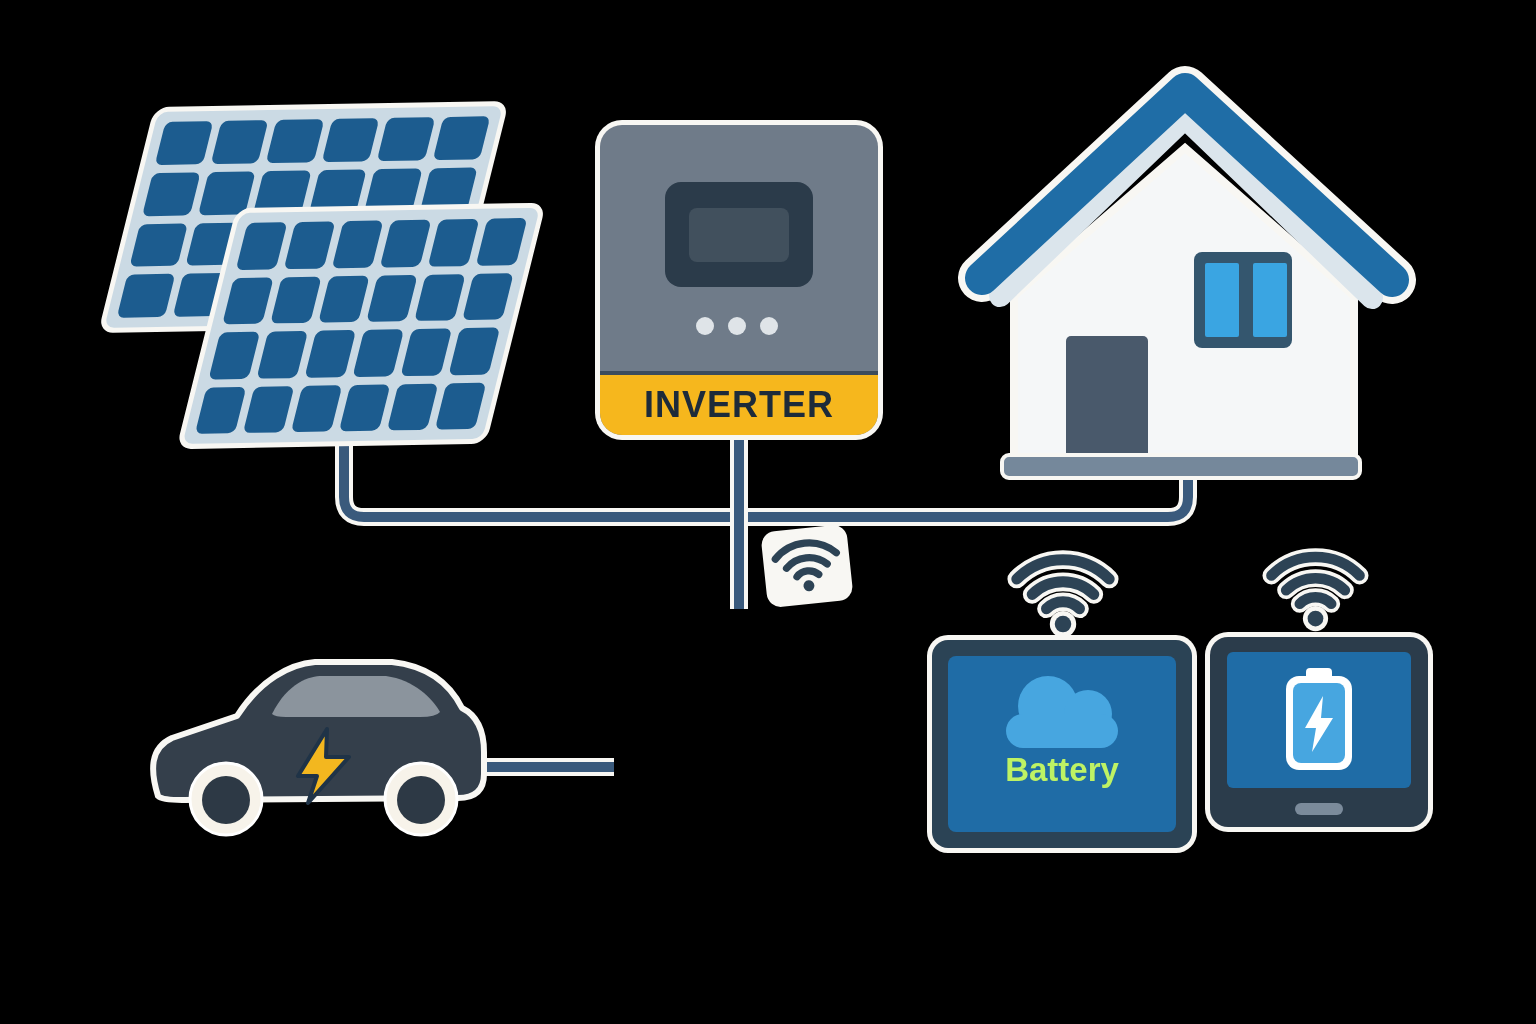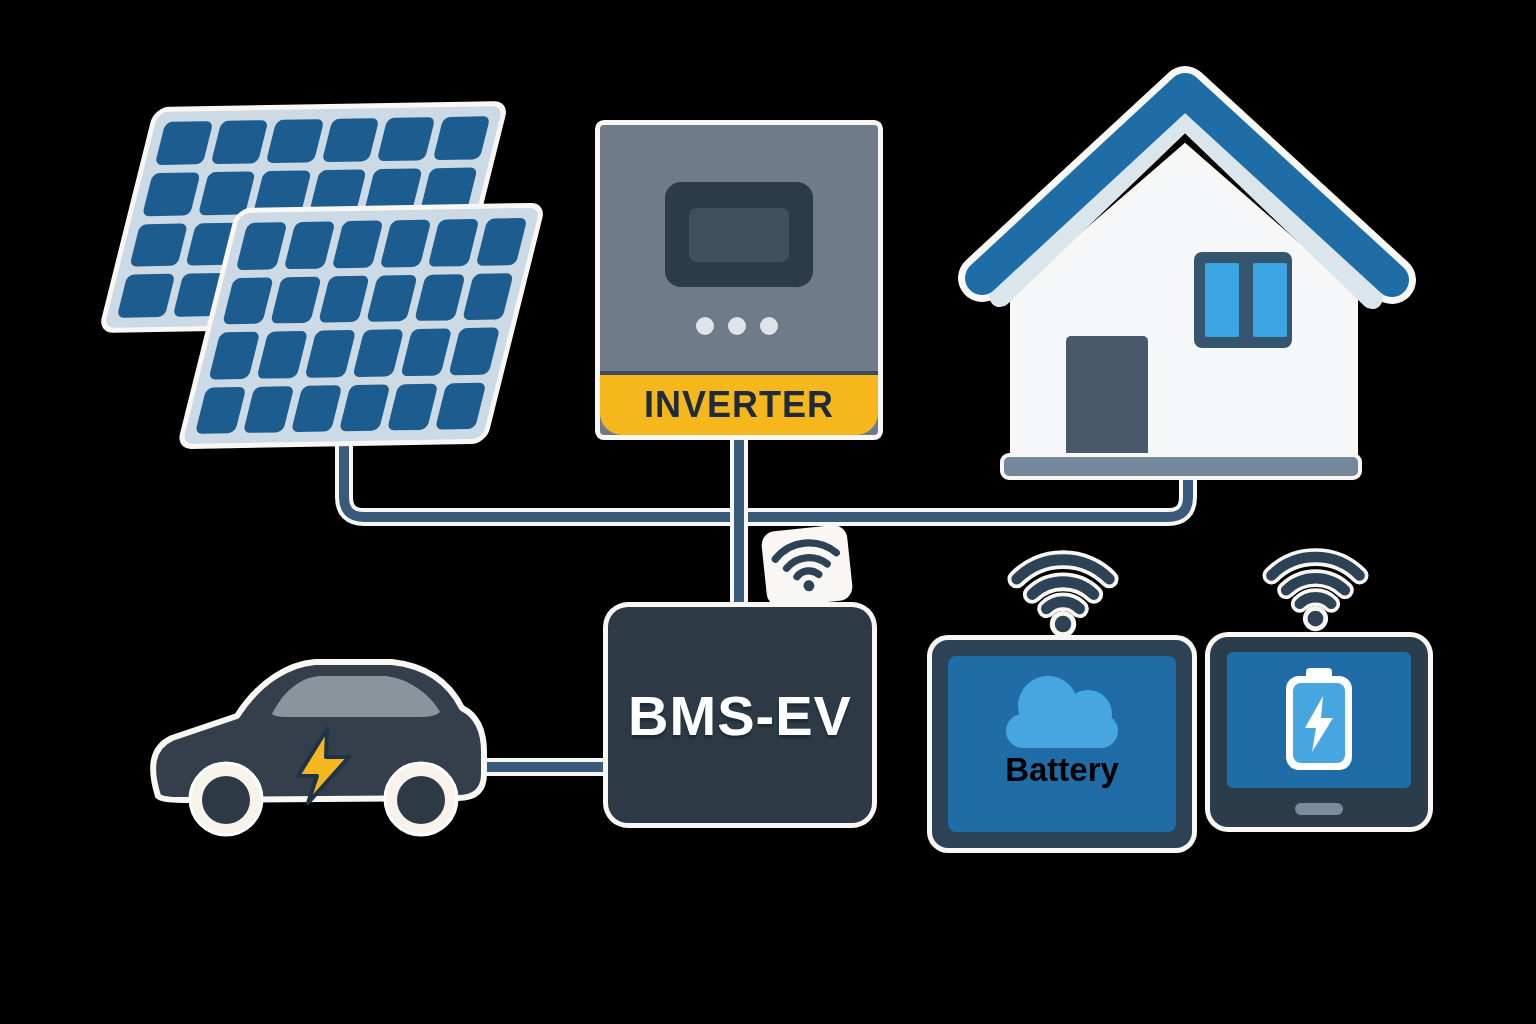--- a/index.html
+++ b/index.html
@@ -12,21 +12,21 @@
   .panel{position:absolute;display:grid;grid-template-columns:repeat(6,1fr);
          grid-template-rows:repeat(4,1fr);gap:8px;padding:10px;background:#cbdae4;
          border-radius:10px;transform-origin:0 0;transform:rotate(-1deg) skewX(-15deg);
          box-shadow:0 0 0 5px #f8f7f3;}
   .panel .cell{background:#1c5c8f;border-radius:7px;}
   #panel-back{left:158px;top:112px;width:345px;height:215px;}
   #panel-front{left:240px;top:213px;width:300px;height:230px;}
 
   
   .inverter{position:absolute;left:600px;top:125px;width:278px;height:310px;
-            background:#6f7b89;border-radius:4px;box-shadow:0 0 0 5px #f8f7f3;}
+            background:#6f7b89;border-radius:22px;box-shadow:0 0 0 5px #f8f7f3;}
   .inv-screen{position:absolute;left:65px;top:57px;width:148px;height:105px;
               background:#2b3b4a;border-radius:16px;}
   .inv-screen-inner{position:absolute;left:24px;top:26px;width:100px;height:54px;
               background:#41505d;border-radius:8px;}
   .inv-dots{position:absolute;left:96px;top:192px;display:flex;gap:14px;}
   .inv-dot{width:18px;height:18px;border-radius:50%;background:#dfe4e8;}
   .inv-band{position:absolute;left:0;bottom:0;width:100%;height:64px;background:#f6b71d;
             border-top:4px solid #3c4c5c;border-radius:0 0 22px 22px;
             display:flex;align-items:center;justify-content:center;
             font-weight:bold;font-size:36px;letter-spacing:1px;color:#1d2b3a;}
@@ -36,21 +36,21 @@
        border-radius:20px;box-shadow:0 0 0 5px #f8f7f3;display:flex;align-items:center;
        justify-content:center;color:#fff;font-weight:bold;font-size:56px;
        letter-spacing:1px;text-shadow:0 3px 2px rgba(10,25,40,.45);}
 
   
   .cloudbox{position:absolute;left:932px;top:640px;width:260px;height:208px;
             background:#2b4355;border-radius:16px;box-shadow:0 0 0 5px #f8f7f3;}
   .cloudbox-screen{position:absolute;inset:16px;background:#1f6ca6;border-radius:8px;
             display:flex;flex-direction:column;align-items:center;}
   .cloud-svg{margin-top:12px;}
-  .cloud-line{color:#000000;font-weight:bold;font-size:33px;line-height:39px;white-space:nowrap;}
+  .cloud-line{color:#bef264;font-weight:bold;font-size:33px;line-height:39px;white-space:nowrap;}
 
   
   .tablet{position:absolute;left:1210px;top:637px;width:218px;height:190px;
           background:#2b3c4b;border-radius:18px;box-shadow:0 0 0 5px #f8f7f3;}
   .tablet-screen{position:absolute;left:17px;top:15px;width:184px;height:136px;
           background:#1f6ca6;border-radius:6px;display:flex;align-items:center;justify-content:center;}
   .tablet-pill{position:absolute;left:50%;transform:translateX(-50%);bottom:12px;
           width:48px;height:12px;border-radius:7px;background:#7b8b9b;}
 </style>
 </head>
@@ -184,23 +184,20 @@
       <div class="inv-screen-inner"></div>
     </div>
     <div class="inv-dots">
       <div class="inv-dot"></div>
       <div class="inv-dot"></div>
       <div class="inv-dot"></div>
     </div>
     <div class="inv-band">INVERTER</div>
   </div>
 
-  <div class="bms">
-    <span>BMS-EV</span>
-  </div>
 
   <div class="cloudbox">
     <div class="cloudbox-screen">
       <svg class="cloud-svg" width="132" height="82" viewBox="0 0 132 82">
         <g fill="#47a6e0">
           <circle cx="52" cy="38" r="30"></circle>
           <circle cx="92" cy="46" r="24"></circle>
           <rect x="10" y="46" width="112" height="34" rx="17"></rect>
         </g>
       </svg>

